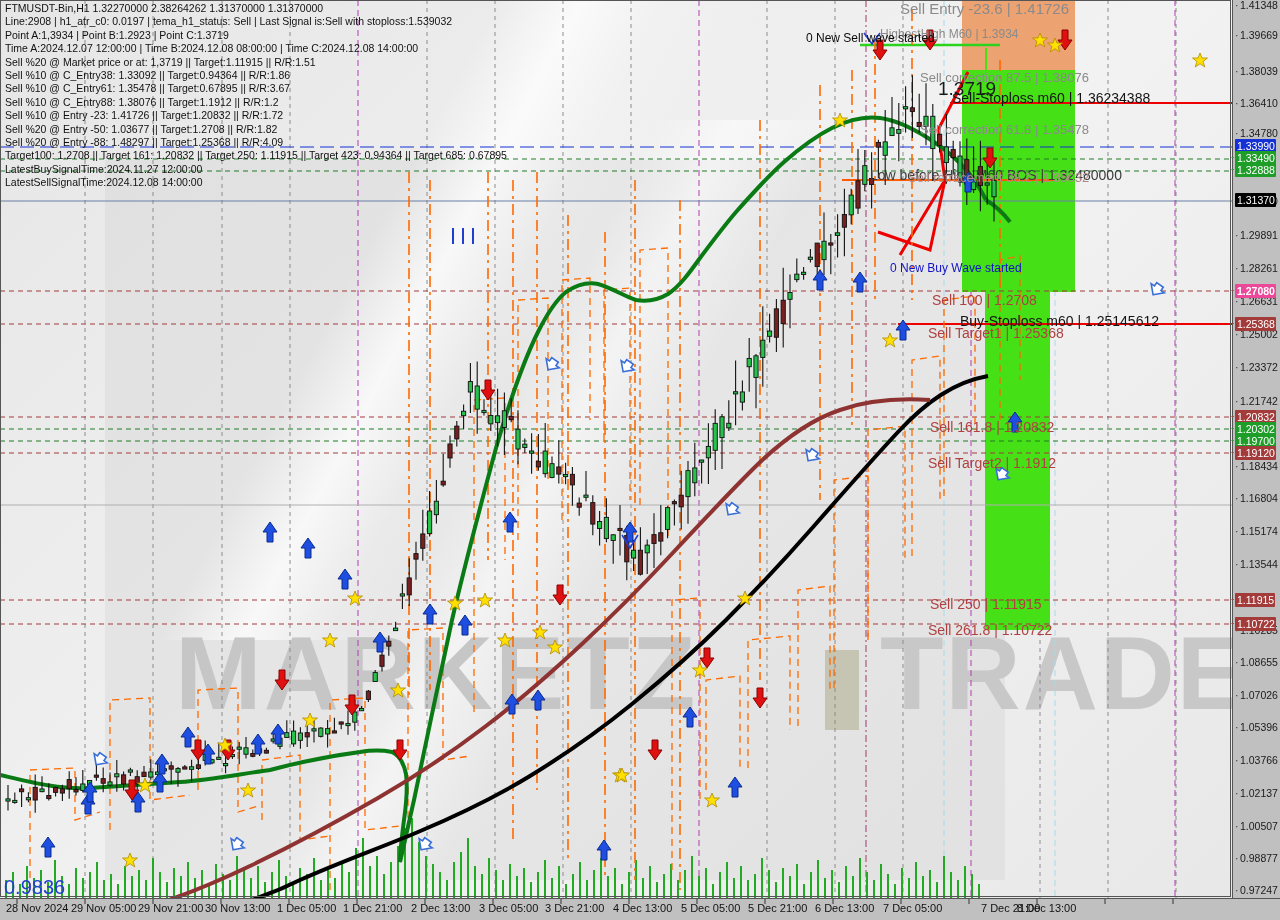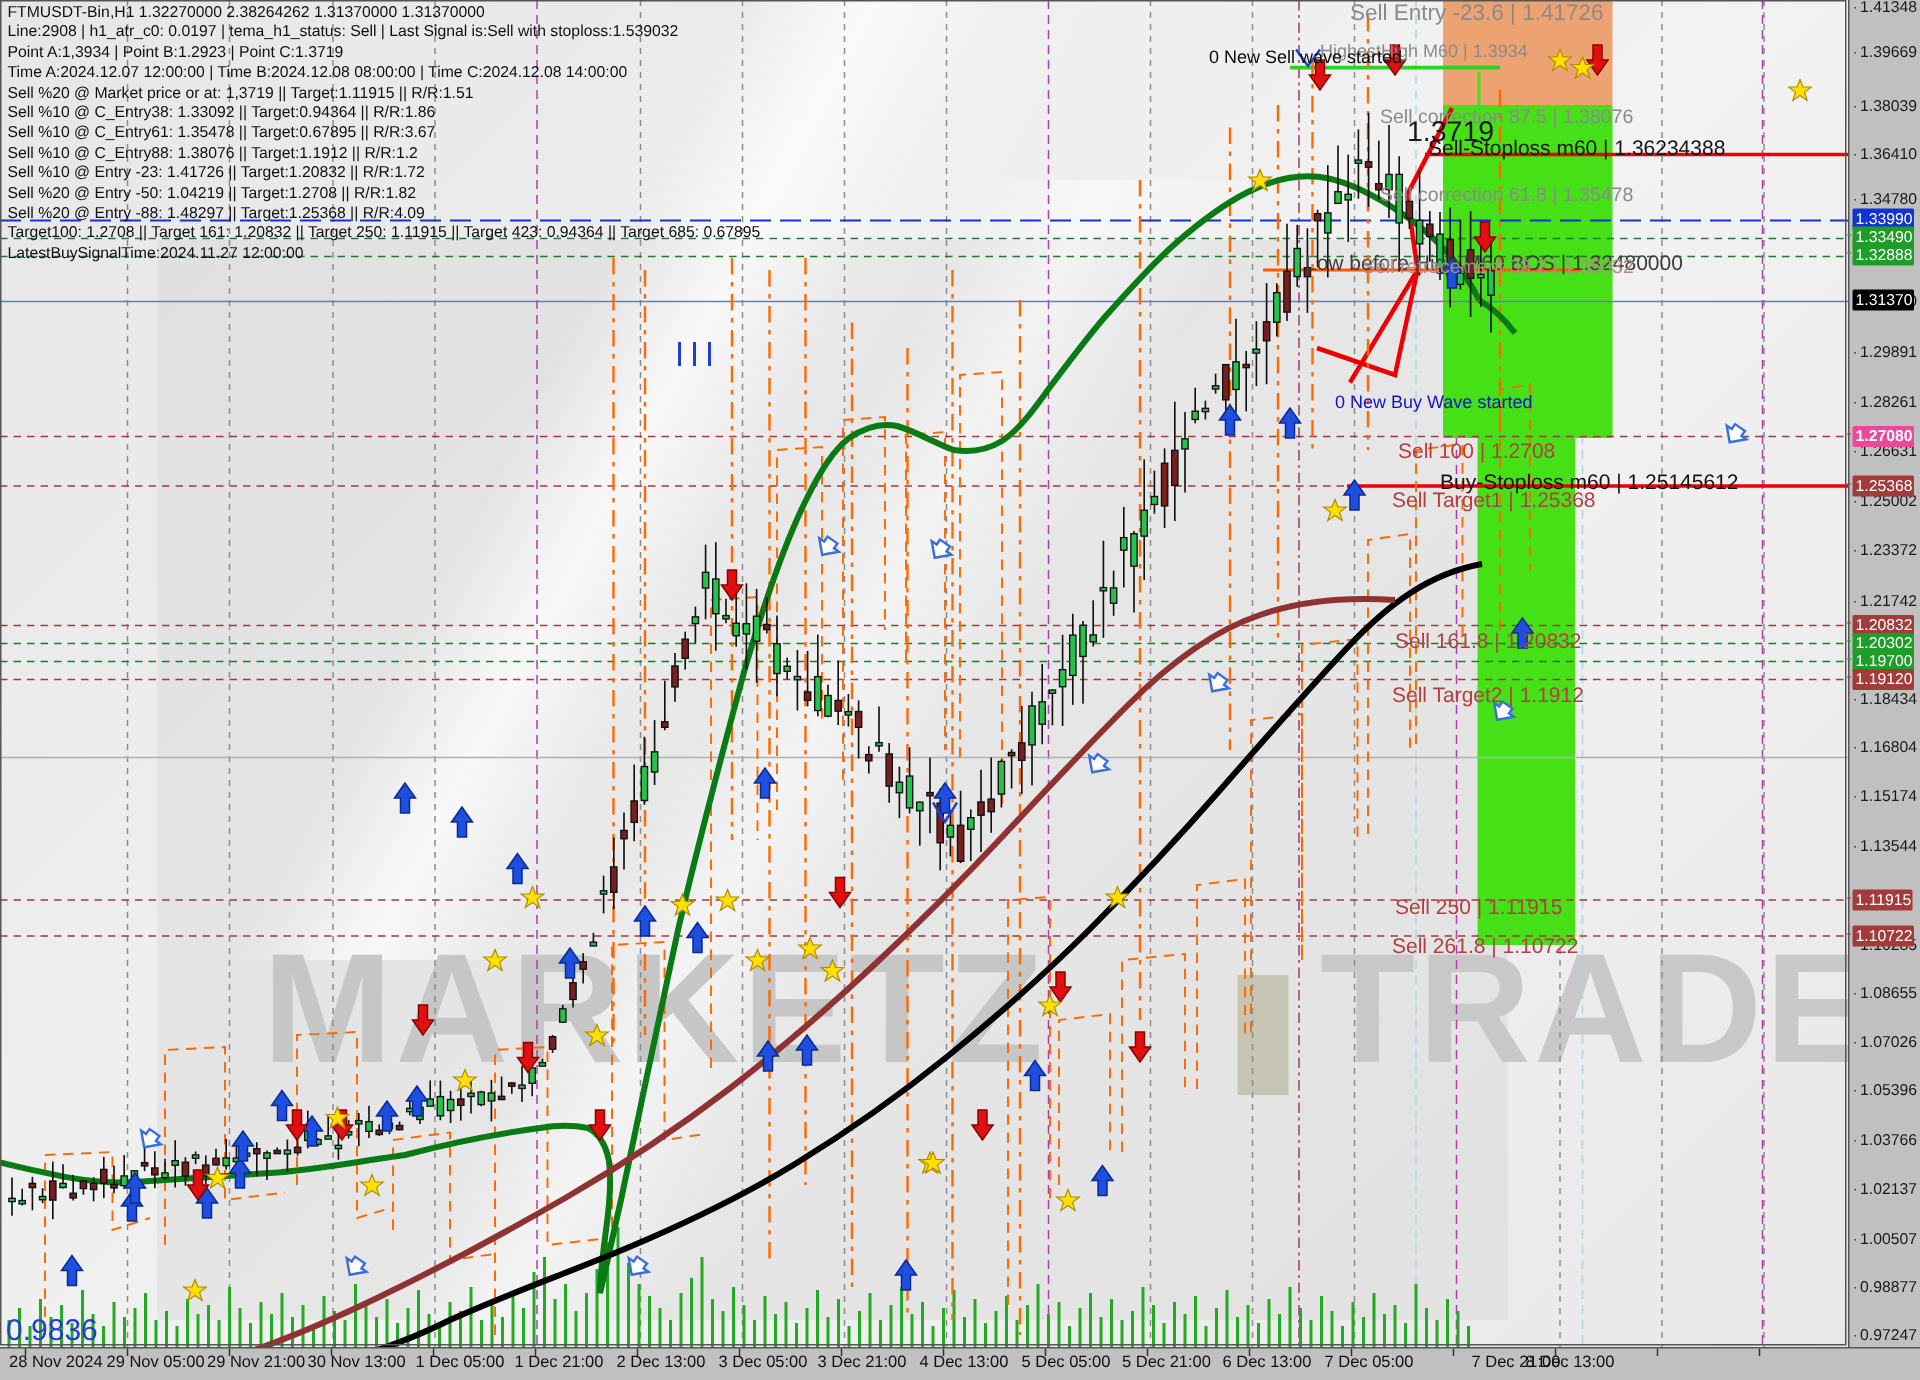--- a/index.html
+++ b/index.html
@@ -762,24 +762,25 @@
     <div id="hdr">
         <div>FTMUSDT-Bin,H1  1.32270000 2.38264262 1.31370000 1.31370000</div>
         <div>Line:2908 |  h1_atr_c0: 0.0197 | tema_h1_status: Sell | Last Signal is:Sell with stoploss:1.539032</div>
         <div>Point A:1,3934 |  Point B:1.2923 |  Point C:1.3719</div>
         <div>Time A:2024.12.07 12:00:00 |  Time B:2024.12.08 08:00:00 |  Time C:2024.12.08 14:00:00</div>
         <div>Sell %20 @ Market price or at: 1,3719 || Target:1.11915 || R/R:1.51</div>
         <div>Sell %10 @ C_Entry38: 1.33092 || Target:0.94364 || R/R:1.86</div>
         <div>Sell %10 @ C_Entry61: 1.35478 || Target:0.67895 || R/R:3.67</div>
         <div>Sell %10 @ C_Entry88: 1.38076 || Target:1.1912 || R/R:1.2</div>
         <div>Sell %10 @ Entry -23: 1.41726 || Target:1.20832 || R/R:1.72</div>
-        <div>Sell %20 @ Entry -50: 1.04219 || Target:1.2708 || R/R:1.82</div>
+        <div>Sell %20 @ Entry -50: 1.03677 || Target:1.2708 || R/R:1.82</div>
         <div>Sell %20 @ Entry -88: 1.48297 || Target:1.25368 || R/R:4.09</div>
         <div>Target100: 1.2708 || Target 161: 1.20832 || Target 250: 1.11915 || Target 423: 0.94364 || Target 685: 0.67895</div>
         <div>LatestBuySignalTime:2024.11.27 12:00:00</div>
+        <div>LatestSellSignalTime:2024.12.08 14:00:00</div>
       </div>
 
     <div id="plotframe"></div>
   </div>
 
   <div id="scale">
       <div class="pt" style="top: -1px; left: 2px;"><span class="tk">·</span>1.41348</div>
       <div class="pt" style="top: 29px; left: 2px;"><span class="tk">·</span>1.39669</div>
       <div class="pt" style="top: 65px; left: 2px;"><span class="tk">·</span>1.38039</div>
       <div class="pt" style="top: 97px; left: 2px;"><span class="tk">·</span>1.36410</div>

